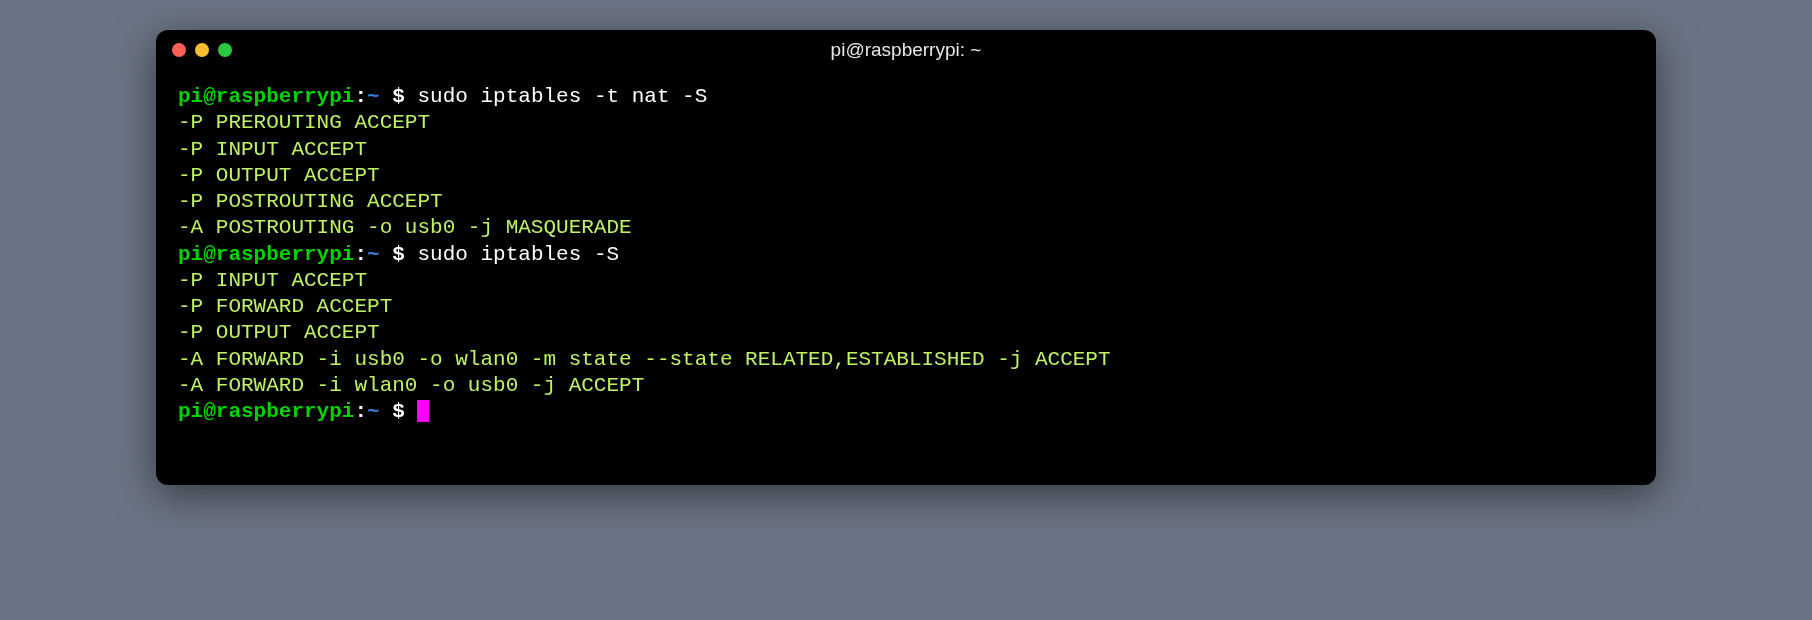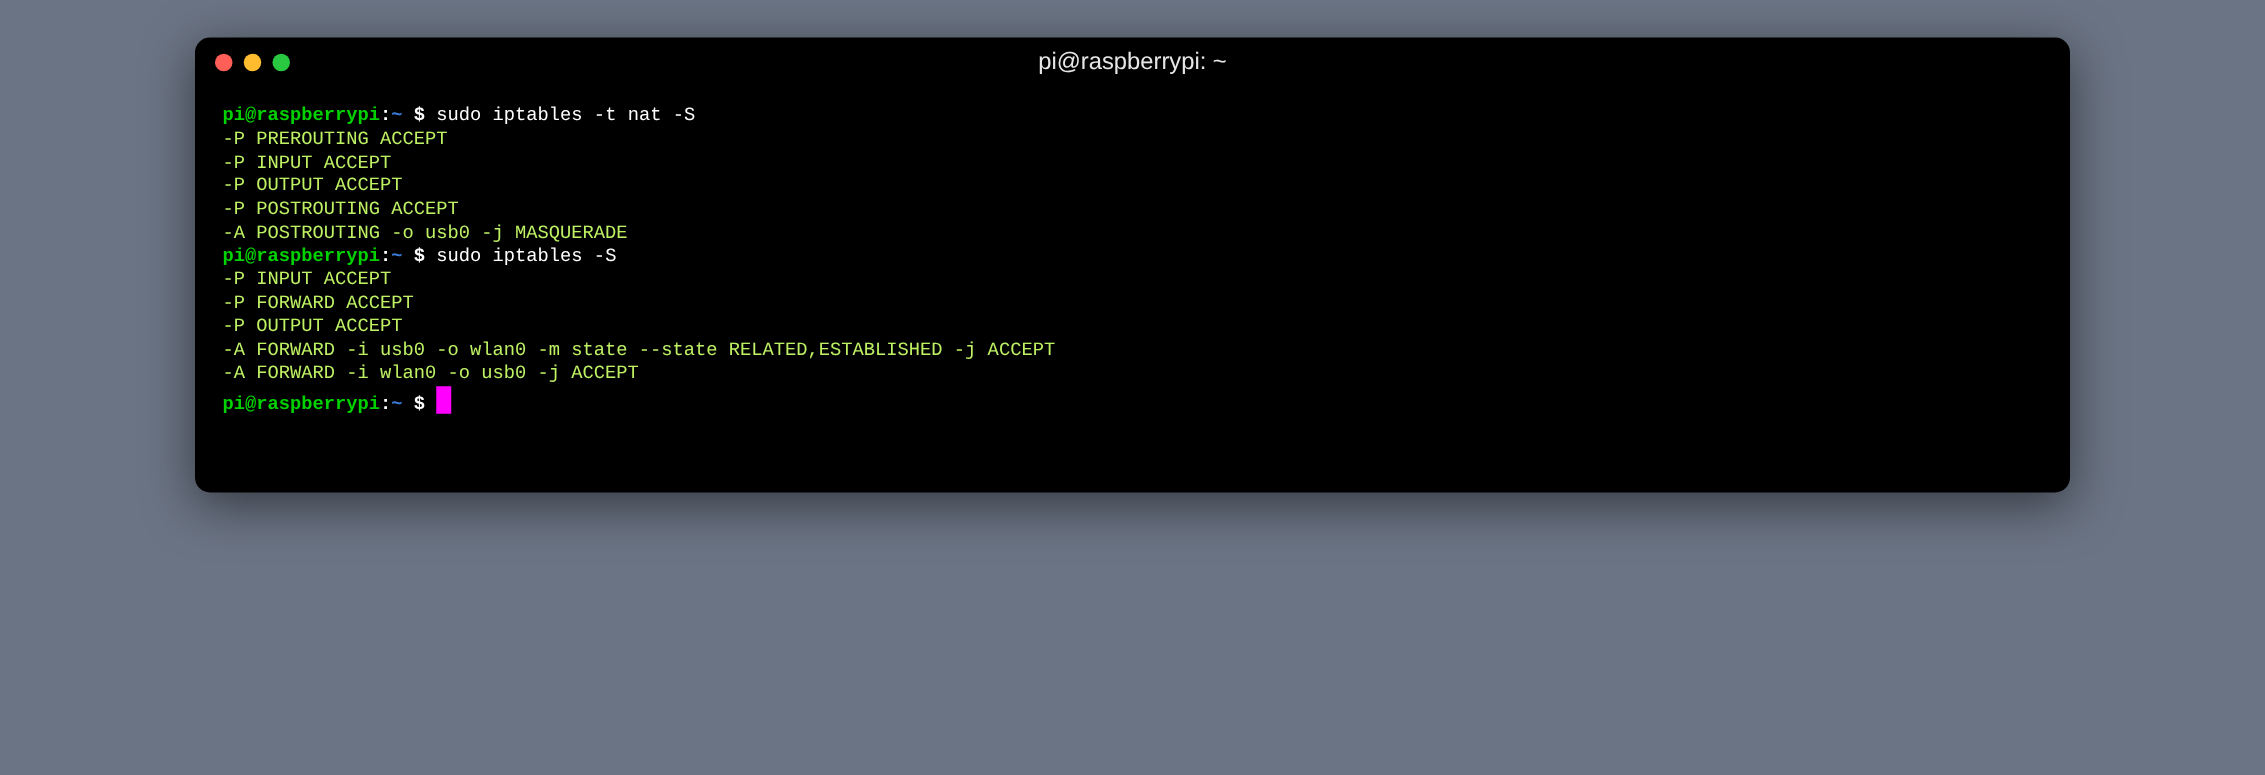--- a/index.html
+++ b/index.html
@@ -46,21 +46,21 @@
       right: 0;
       text-align: center;
       color: #e6e6e6;
       font-size: 19px;
       font-weight: 400;
       pointer-events: none;
       font-family: -apple-system, "Helvetica Neue", Arial, sans-serif;
     }
     .terminal-body {
       padding: 14px 22px 60px 22px;
-      font-size: 15px;
+      font-size: 21px;
       line-height: 1.25;
       color: #ffffff;
       white-space: pre;
     }
     .line { display: block; }
     .prompt-user { color: #00d200; font-weight: bold; }
     .prompt-colon { color: #ffffff; font-weight: bold; }
     .prompt-path { color: #3a7bd5; font-weight: bold; }
     .prompt-dollar { color: #ffffff; font-weight: bold; }
     .cmd { color: #ffffff; }

